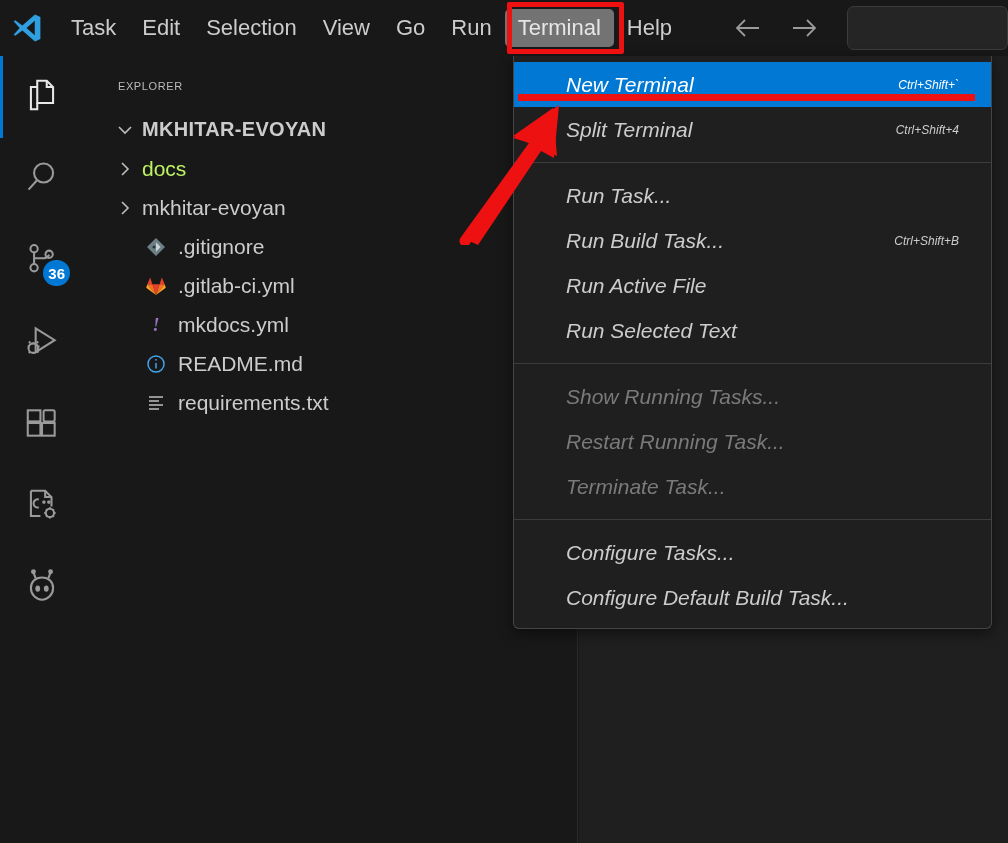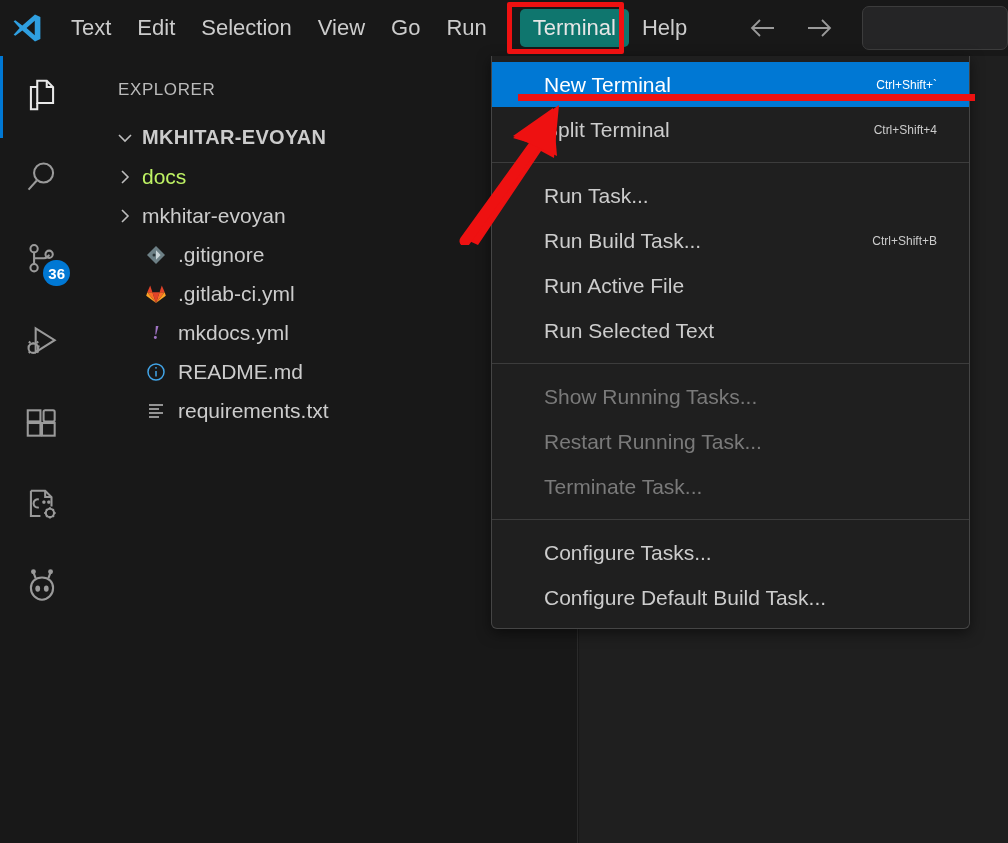--- a/index.html
+++ b/index.html
@@ -18,21 +18,21 @@
     display: flex; align-items: center;
   }
   .vs-logo { width: 40px; height: 40px; margin-left: 10px; display:flex; align-items:center; justify-content:center; }
   .menu-items { display: flex; align-items: center; height: 44px; margin-left: 14px; }
   .menu-item {
     height: 38px; padding: 0 13px;
     display: flex; align-items: center;
     color: #cccccc; font-size: 22px; line-height: 1;
     border-radius: 5px; cursor: default; white-space: nowrap;
   }
-  .menu-item.open { background: #0f766e; color: #e6e6e6; margin-left: 20px; }
+  .menu-item.open { background: #737373; color: #e6e6e6; }
 
   .nav-arrows { display: flex; align-items: center; gap: 22px; margin-left: 46px; }
   .nav-arrow { width: 34px; height: 34px; display:flex; align-items:center; justify-content:center; }
   .cmd-center {
     margin-left: 26px; width: 600px; height: 44px;
     background: #252526; border: 1px solid #3c3c3c; border-radius: 7px;
   }
 
   
   .activitybar {
@@ -56,47 +56,48 @@
     display: flex; align-items: center; justify-content: center;
   }
 
   
   .sidebar {
     position: absolute; left: 84px; top: 56px; width: 494px; height: 787px;
     background: #181818; border-right: 1px solid #2b2b2b;
   }
   .sidebar-title {
     padding: 24px 0 12px 34px;
-    color: #bbbbbb; font-size: 17px; letter-spacing: 0.6px;
+    color: #bbbbbb; font-size: 11px; letter-spacing: 0.6px;
   }
   .tree { padding-top: 6px; }
   .tree-row {
     display: flex; align-items: center; height: 39px;
     padding-left: 26px; color: #cccccc; font-size: 21px; white-space: nowrap;
   }
   .tree-row.root { font-weight: bold; font-size: 20px; letter-spacing: 0.3px; }
   .twisty { width: 30px; display: flex; align-items: center; justify-content: center; }
   .f-icon { width: 32px; display: flex; align-items: center; justify-content: center; margin-right: 4px; }
   .f-label { padding-left: 2px; }
   .f-label.modified { color: #bef264; }
 
   
   .editor {
     position: absolute; left: 579px; top: 56px; right: 0; bottom: 0;
     background: #1f1f1f;
   }
 
   
   .dropdown {
-    position: absolute; left: 491px; top: 56px; width: 479px;
+    position: absolute; left: 513px; top: 56px; width: 479px;
     background: #1f1f1f;
     border: 1px solid #454545; border-top: none;
     border-radius: 0 0 6px 6px;
     padding: 6px 0 8px 0;
     box-shadow: 0 4px 14px rgba(0,0,0,0.5);
+    font-style: italic;
   }
   .mrow {
     position: relative; display: flex; align-items: center;
     height: 45px; padding: 0 22px 0 52px;
     color: #cccccc; font-size: 21px; white-space: nowrap;
   }
   .mrow .lbl { flex: 1; }
   .mrow .kb { color: #cccccc; font-size: 12px; padding-right: 10px; }
   .mrow.highlight { background: #0078d4; color: #ffffff; }
   .mrow.highlight .kb { color: #ffffff; }
@@ -121,21 +122,21 @@
 <div id="app">
 
   <div class="titlebar">
     <div class="vs-logo">
       <svg width="34" height="34" viewBox="0 0 32 32">
         <path d="M23.5 3.2 L28.6 5.7 L28.6 26.3 L23.5 28.8 L11.6 18.4 L5.0 23.4 L3.4 22.3 L9.1 16 L3.4 9.7 L5.0 8.6 L11.6 13.6 Z M23.3 9.2 L15.6 16 L23.3 22.8 Z" fill="#2f9fe0"></path>
       </svg>
     </div>
 
     <div class="menu-items" id="menubar">
-        <div class="menu-item">Text</div>
+        <div class="menu-item">Task</div>
         <div class="menu-item">Edit</div>
         <div class="menu-item">Selection</div>
         <div class="menu-item">View</div>
         <div class="menu-item">Go</div>
         <div class="menu-item">Run</div>
         <div class="menu-item open">Terminal</div>
         <div class="menu-item">Help</div>
       </div>
 
     <div class="nav-arrows">

